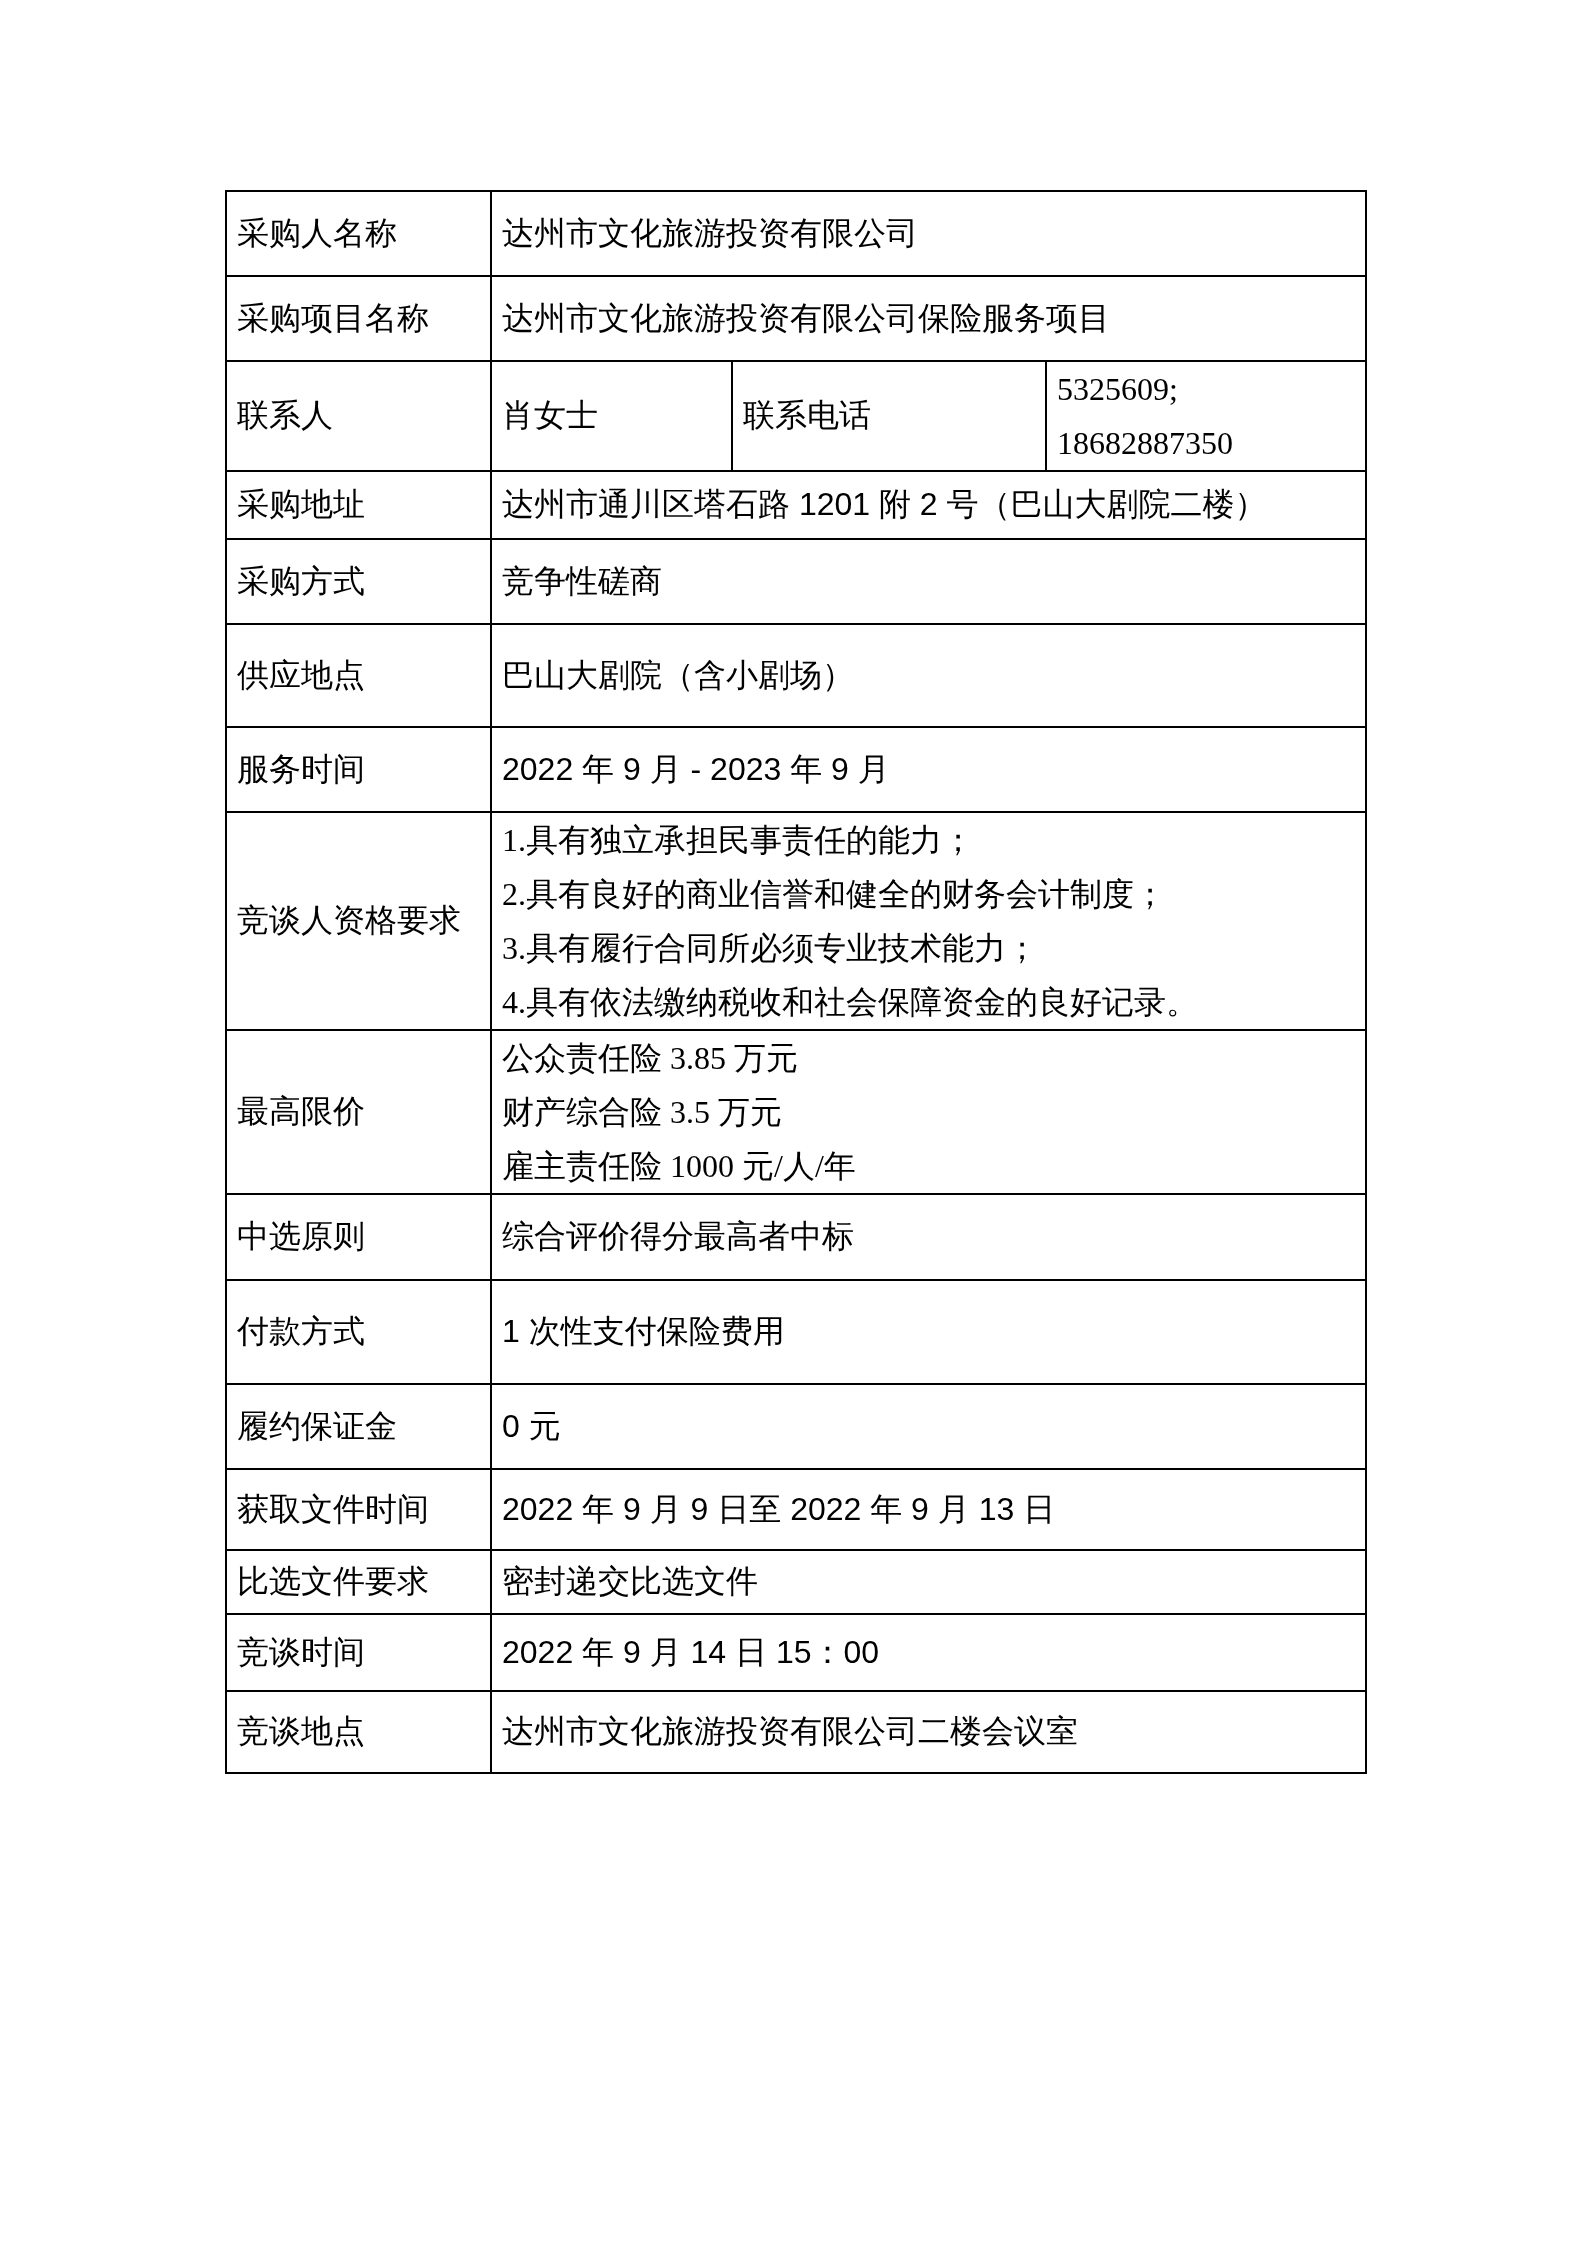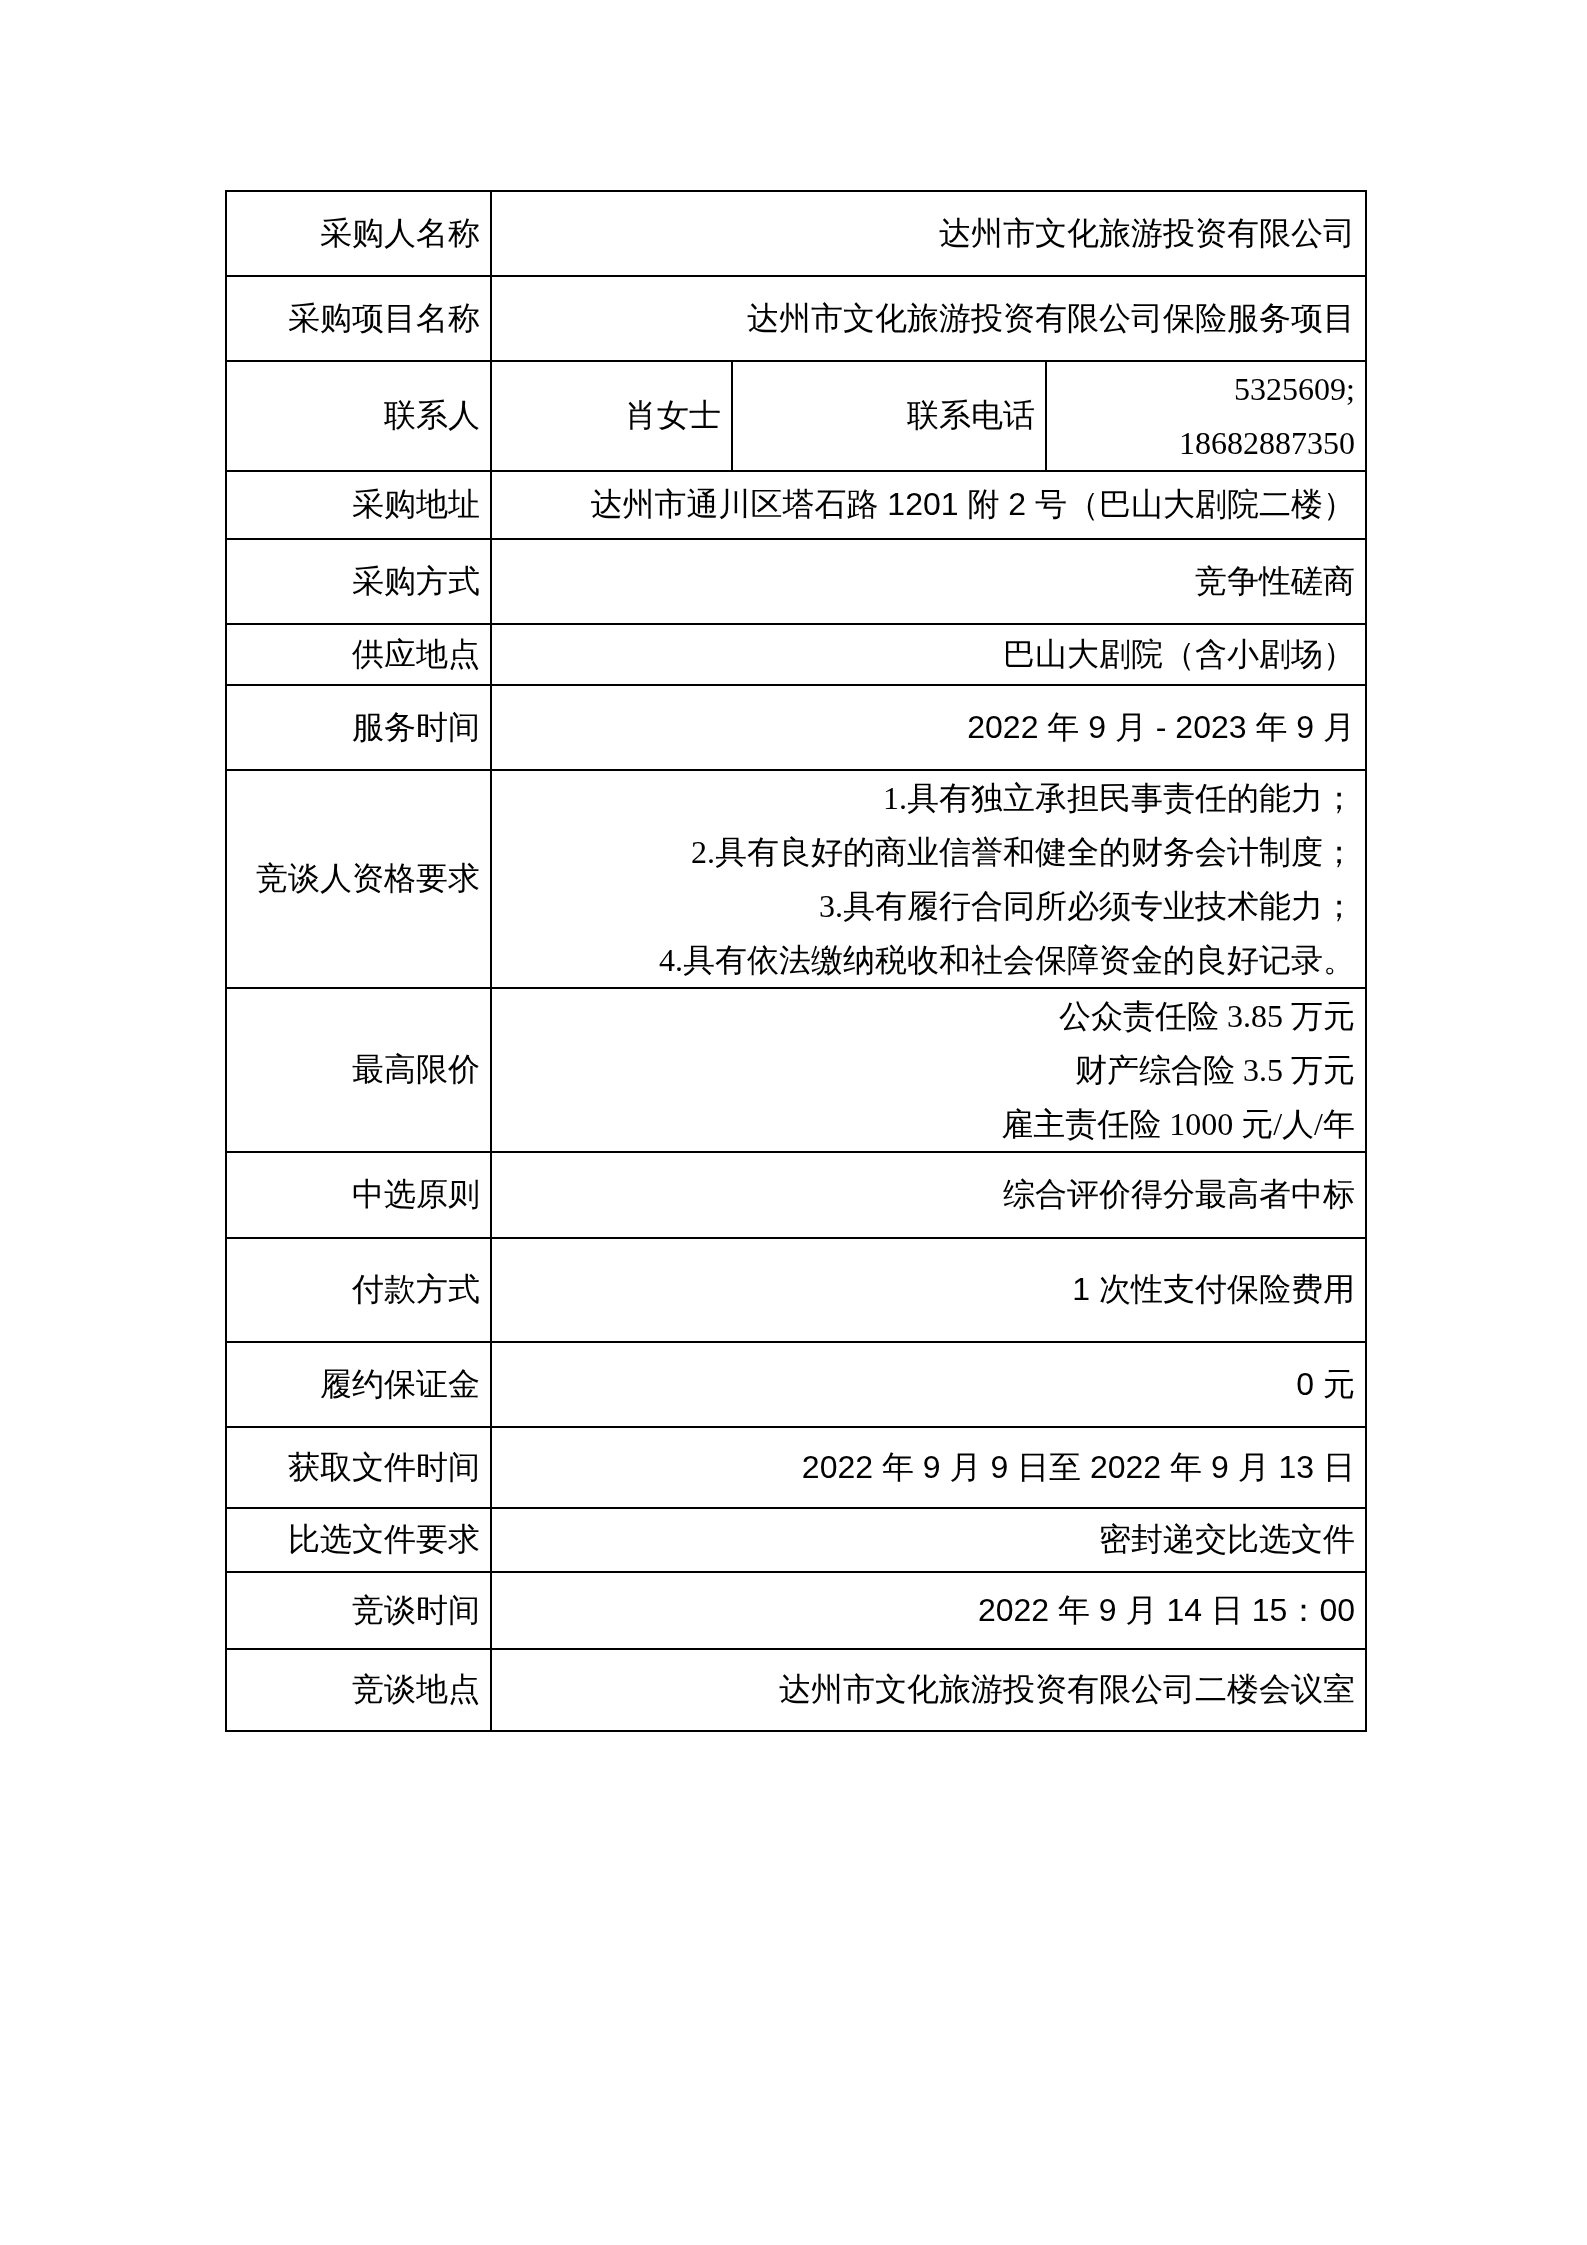--- a/index.html
+++ b/index.html
@@ -21,21 +21,21 @@
     left: 225px;
     top: 190px;
     width: 1140px;
     border-collapse: collapse;
     table-layout: fixed;
   }
   table.doc-table td {
     border: 2px solid #000000;
     color: #000000;
     font-size: 32px;
-    text-align: right;
+    text-align: left;
     vertical-align: middle;
     padding: 0 10px;
     overflow: hidden;
   }
   td.label-cell { }
   td.value-cell { }
   .ml-line {
     line-height: 54px;
     white-space: nowrap;
     font-family: Liberation Serif, serif;
@@ -78,21 +78,21 @@
     <tr style="height:68px">
       <td class="label-cell">采购地址</td>
       <td class="value-cell" colspan="3">达州市通川区塔石路 1201 附 2 号（巴山大剧院二楼）</td>
     </tr>
 
     <tr style="height:85px">
       <td class="label-cell">采购方式</td>
       <td class="value-cell" colspan="3">竞争性磋商</td>
     </tr>
 
-    <tr style="height:61px">
+    <tr style="height:103px">
       <td class="label-cell">供应地点</td>
       <td class="value-cell" colspan="3">巴山大剧院（含小剧场）</td>
     </tr>
 
     <tr style="height:85px">
       <td class="label-cell">服务时间</td>
       <td class="value-cell" colspan="3">2022 年 9 月 - 2023 年 9 月</td>
     </tr>
 
     <tr style="height:217px">

